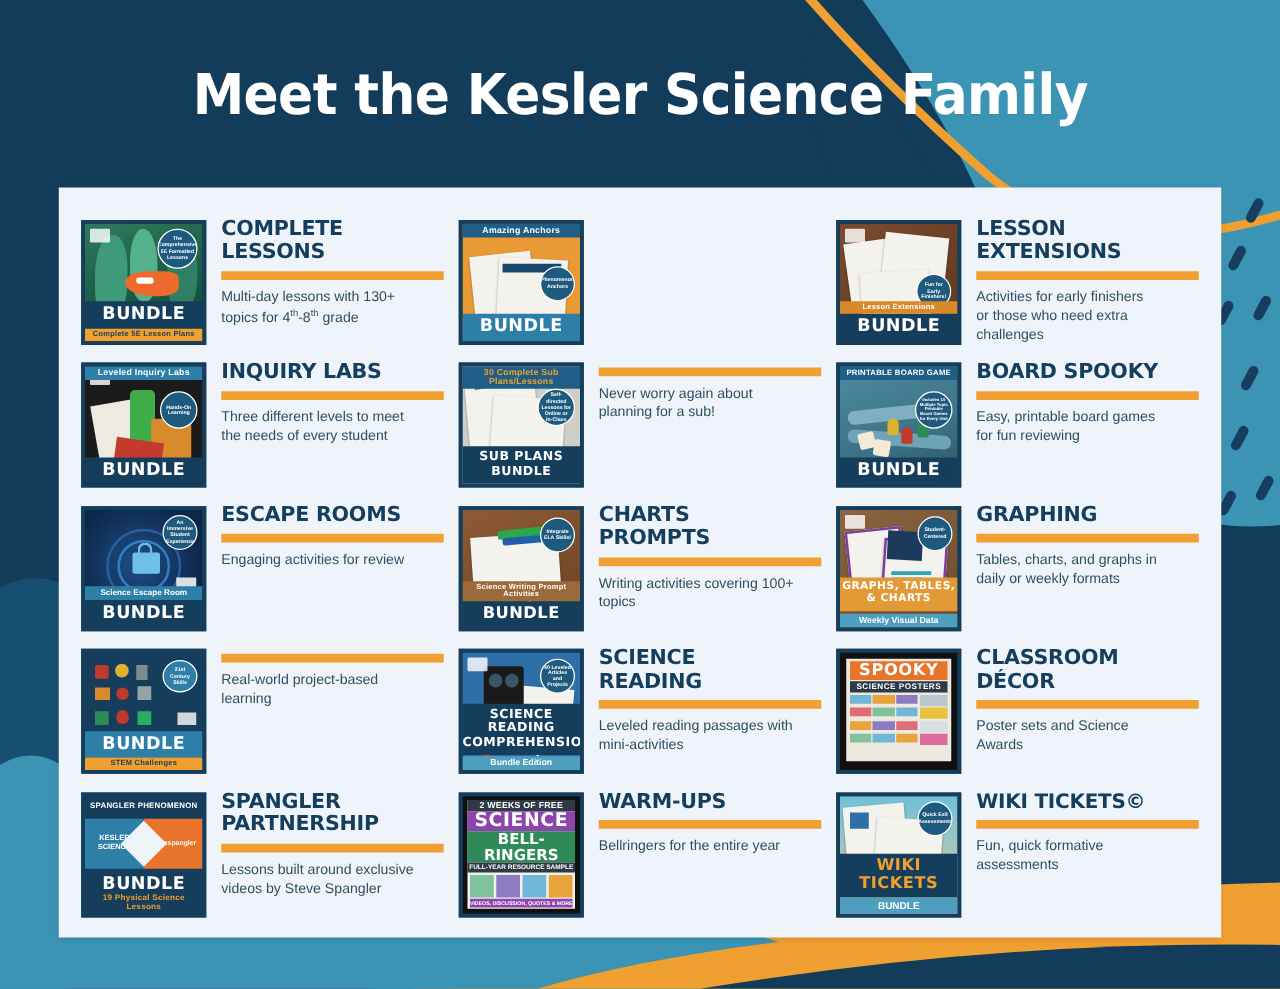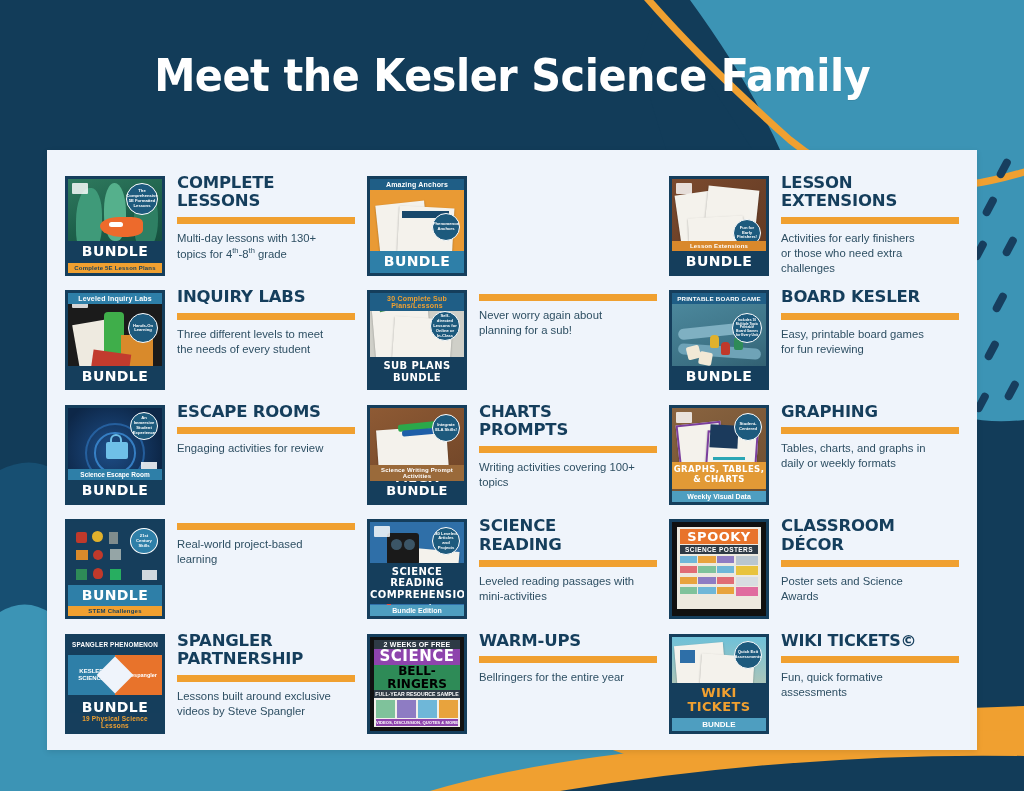--- a/index.html
+++ b/index.html
@@ -301,21 +301,21 @@
           <div style="position:absolute;left:29%;top:62%;width:13px;height:13px;background:#F2E9D6;border-radius:2px;transform:rotate(10deg);"></div>
           <div style="position:absolute;left:52%;top:52%;width:9px;height:13px;background:#C0392B;border-radius:4px 4px 2px 2px;"></div>
           <div style="position:absolute;left:66%;top:46%;width:9px;height:13px;background:#2E8B57;border-radius:4px 4px 2px 2px;"></div>
           <div style="position:absolute;left:40%;top:44%;width:9px;height:13px;background:#E1B12C;border-radius:4px 4px 2px 2px;"></div>
         </div>
         <div class="thumb-top" style="background:#1F5E86;color:#fff;font-size:6.2px;">PRINTABLE BOARD GAME</div>
         <div class="badge" style="right:4px;top:20px;width:30px;height:30px;font-size:3.4px;">Includes 10 Multiple Topic Printable Board Games for Every Unit</div>
         <div class="thumb-label tl-big">BUNDLE</div>
       </div>
       <div class="txt">
-        <div class="item-title">BOARD KESLER</div>
+        <div class="item-title">BOARD SPOOKY</div>
         <div class="rule"></div>
         <div class="item-desc">Easy, printable board games
 for fun reviewing</div>
       </div>
     </div>
 
     <div class="item">
       <div class="thumb">
         <div class="art" style="background:radial-gradient(circle at 45% 45%, #1E4E88, #0D2748 70%);">
           <div style="position:absolute;left:18%;top:16%;width:64%;height:64%;border:2px solid #2C6FB5;border-radius:50%;opacity:.7;"></div>
@@ -496,21 +496,21 @@
 videos by Steve Spangler</div>
       </div>
     </div>
 
     <div class="item">
       <div class="thumb">
         <div class="art" style="background:#111;padding:2px;">
           <div style="position:absolute;left:4%;top:4%;right:4%;bottom:4%;background:#F2F0EA;">
             <div style="background:#2E3A45;color:#fff;font-size:7px;font-weight:bold;text-align:center;padding:1px 0;letter-spacing:.2px;">2 WEEKS OF FREE</div>
             <div style="background:#8E44AD;color:#fff;font-family:'DejaVu Sans',sans-serif;font-weight:bold;font-size:15px;text-align:center;line-height:1.05;letter-spacing:.5px;">SCIENCE</div>
-            <div style="background:#2E8B57;color:#000000;font-family:'DejaVu Sans',sans-serif;font-weight:bold;font-size:12px;text-align:center;line-height:1.05;">BELL-RINGERS</div>
+            <div style="background:#2E8B57;color:#ffffff;font-family:'DejaVu Sans',sans-serif;font-weight:bold;font-size:12px;text-align:center;line-height:1.05;">BELL-RINGERS</div>
             <div style="background:#2E3A45;color:#fff;font-size:5.2px;font-weight:bold;text-align:center;padding:1px 0;">FULL-YEAR RESOURCE SAMPLE</div>
             <div style="display:grid;grid-template-columns:repeat(4,1fr);gap:1.5px;padding:2px;">
               <div style="height:18px;background:#7FC29B;"></div>
               <div style="height:18px;background:#8E7CC3;"></div>
               <div style="height:18px;background:#6FB7D8;"></div>
               <div style="height:18px;background:#E8A33D;"></div>
             </div>
             <div style="position:absolute;left:2px;right:2px;bottom:1px;background:#8E44AD;color:#fff;font-size:4.2px;font-weight:bold;text-align:center;padding:1px 0;">VIDEOS, DISCUSSION, QUOTES &amp; MORE</div>
           </div>
         </div>

